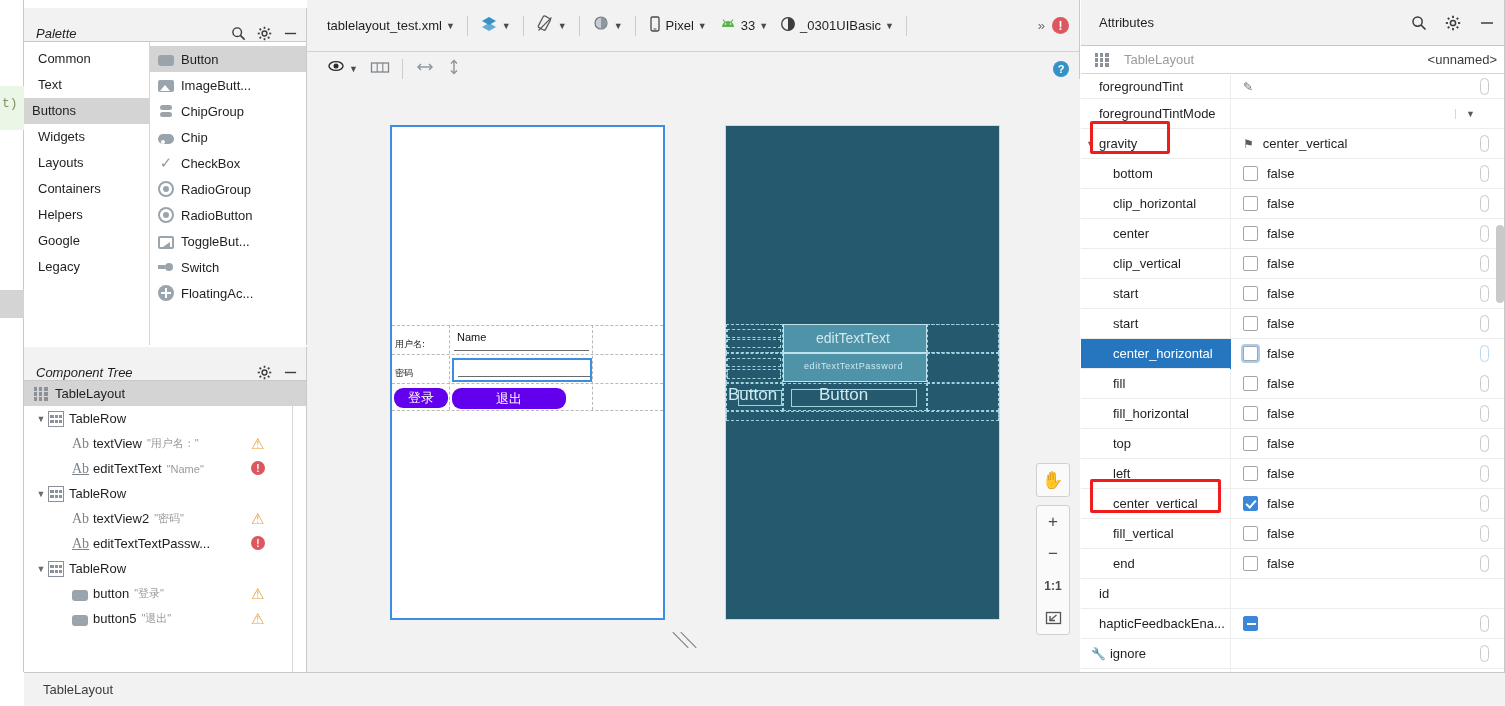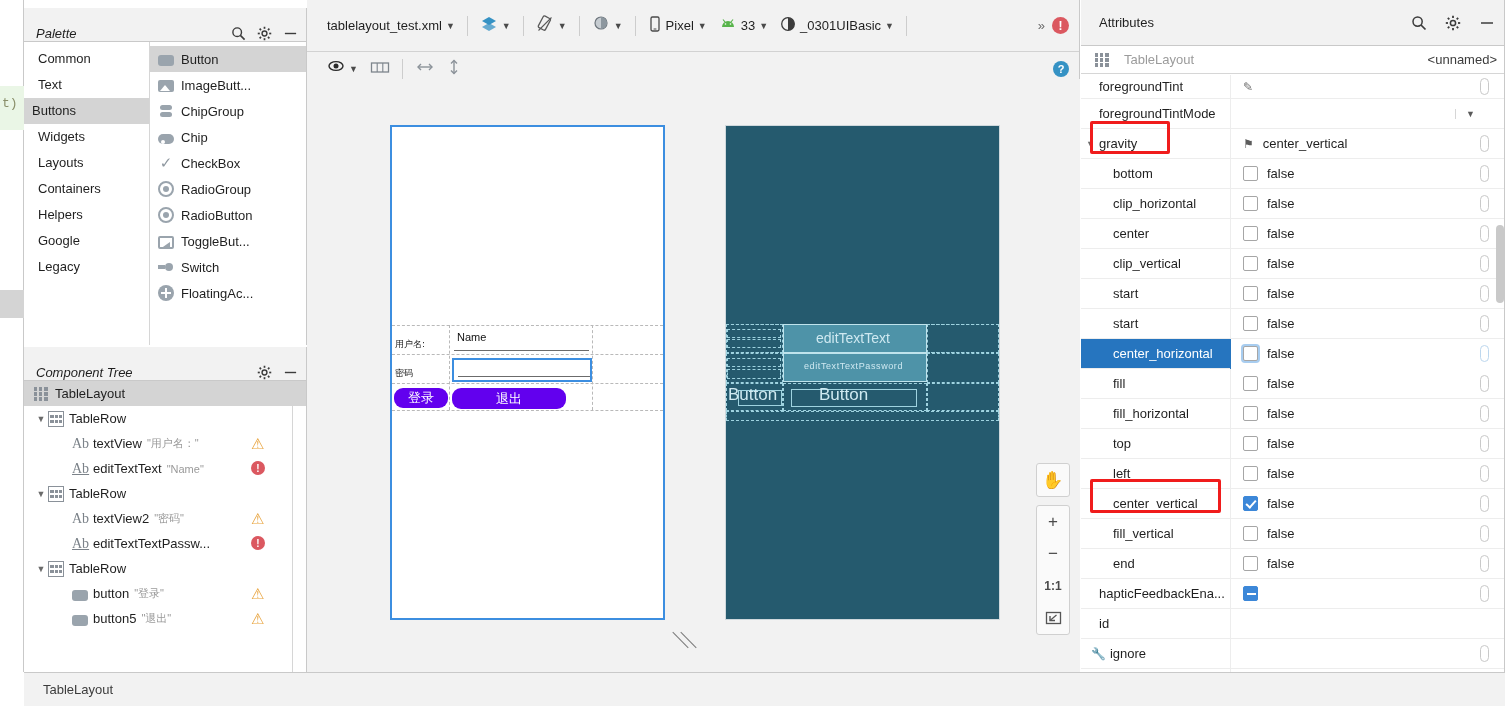--- a/index.html
+++ b/index.html
@@ -748,30 +748,30 @@
       <div class="arow">
         <div class="k ind">end</div>
         <div class="v">
             <span class="cb"></span>
             <span>false</span>
           </div>
         <div class="pill"></div>
       </div>
 
       <div class="arow">
-        <div class="k">hapticFeedbackEna...</div>
-        <div class="v">
-            <span class="cb dash"></span>
-          </div>
-        <div class="pill"></div>
-      </div>
-
-      <div class="arow">
         <div class="k">id</div>
         <div class="v"></div>
+      </div>
+
+      <div class="arow">
+        <div class="k">hapticFeedbackEna...</div>
+        <div class="v">
+            <span class="cb dash"></span>
+          </div>
+        <div class="pill"></div>
       </div>
 
       <div class="arow">
         <div class="k" style="padding-left:10px;display:flex;align-items:center;">
           <span class="wrench">🔧</span>
           <span>ignore</span>
         </div>
         <div class="v"></div>
         <div class="pill"></div>
       </div>

